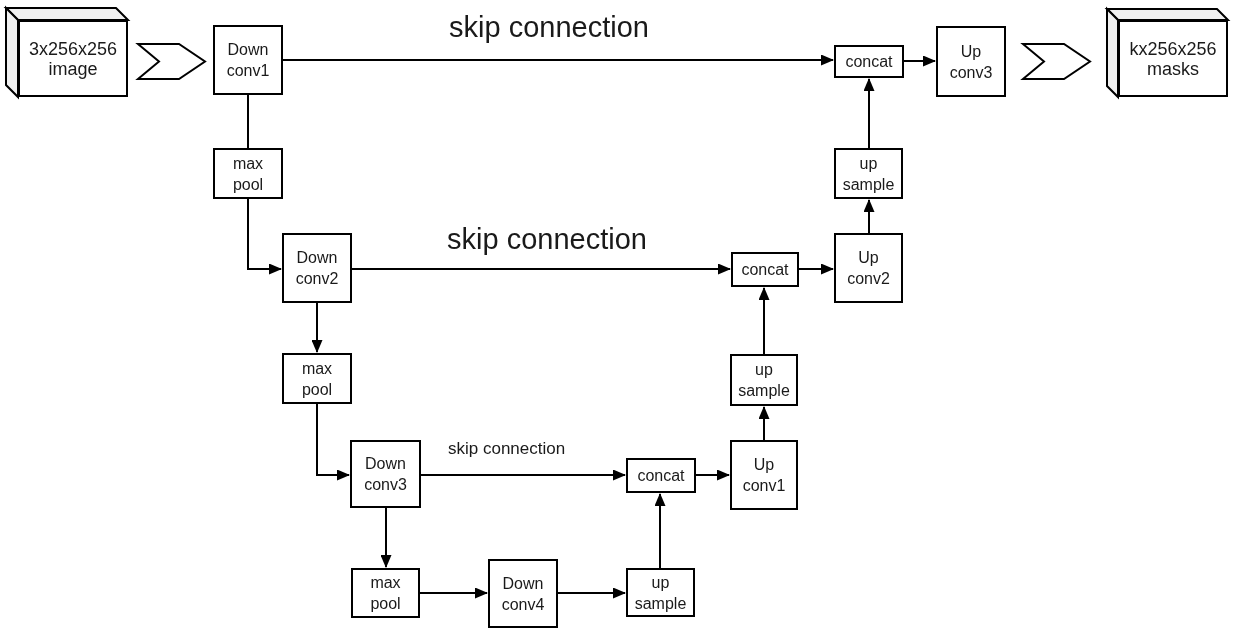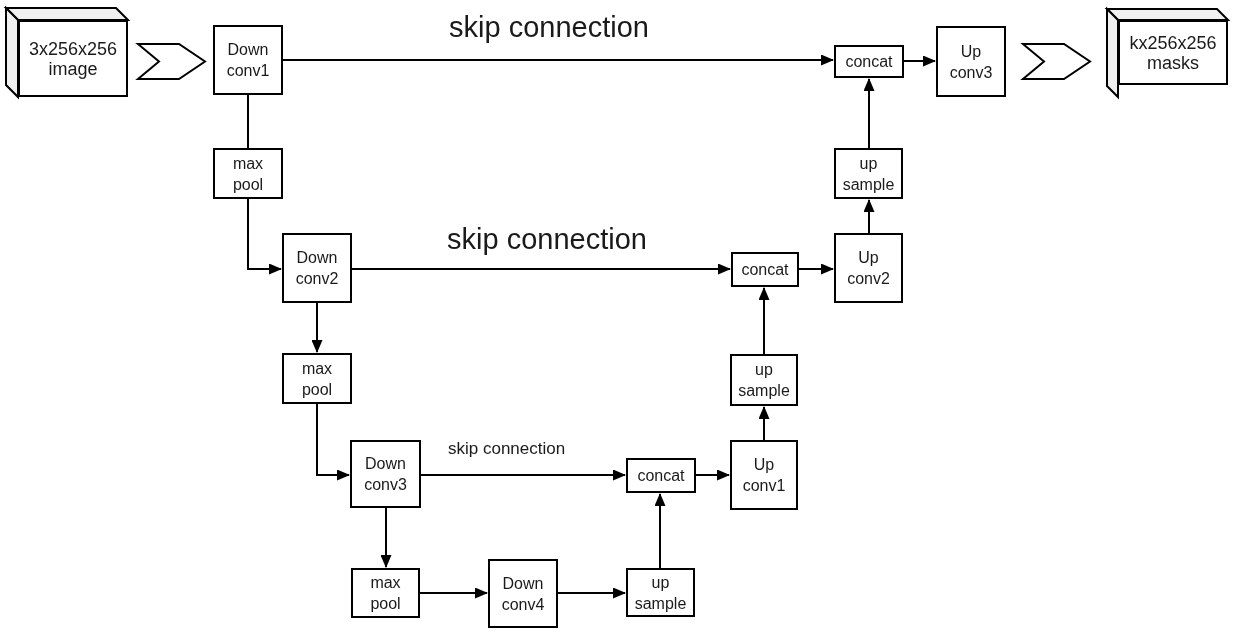--- a/index.html
+++ b/index.html
@@ -79,21 +79,21 @@
     <path d="M248,199 L248,269 L281,269" marker-end="url(#arrow)"></path>
     <path d="M317,303 L317,352" marker-end="url(#arrow)"></path>
     <path d="M317,404 L317,475 L349,475" marker-end="url(#arrow)"></path>
     <path d="M386,508 L386,567" marker-end="url(#arrow)"></path>
     <path d="M420,593 L487,593" marker-end="url(#arrow)"></path>
     <path d="M558,593 L625,593" marker-end="url(#arrow)"></path>
   </svg>
 
   <div class="node io" style="left:18px;top:20px;width:110px;height:77px">3x256x256
 image</div>
-  <div class="node io" style="left:1118px;top:20px;width:110px;height:65px">kx256x256
+  <div class="node io" style="left:1118px;top:20px;width:110px;height:77px">kx256x256
 masks</div>
 
   <div class="node" style="left:213px;top:25px;width:70px;height:70px">Down
 conv1</div>
   <div class="node" style="left:213px;top:148px;width:70px;height:51px">max
 pool</div>
   <div class="node" style="left:282px;top:233px;width:70px;height:70px">Down
 conv2</div>
   <div class="node" style="left:282px;top:353px;width:70px;height:51px">max
 pool</div>

